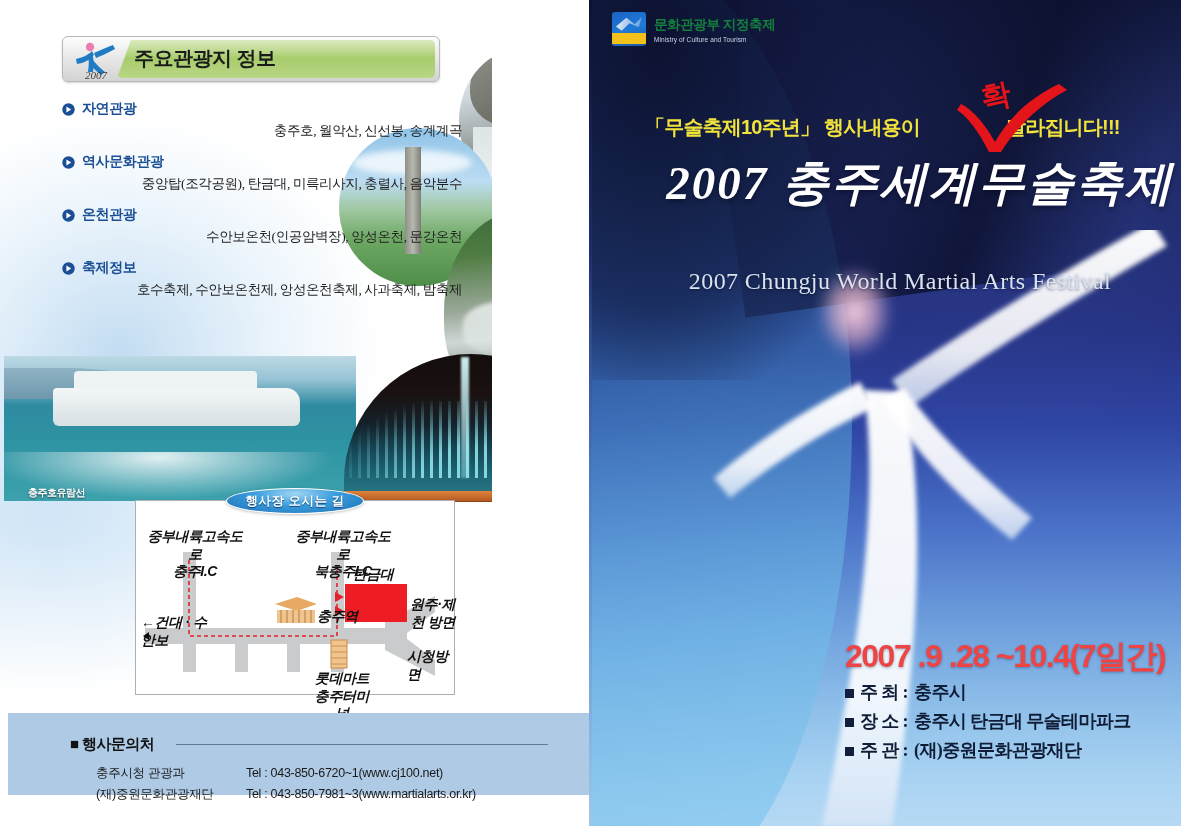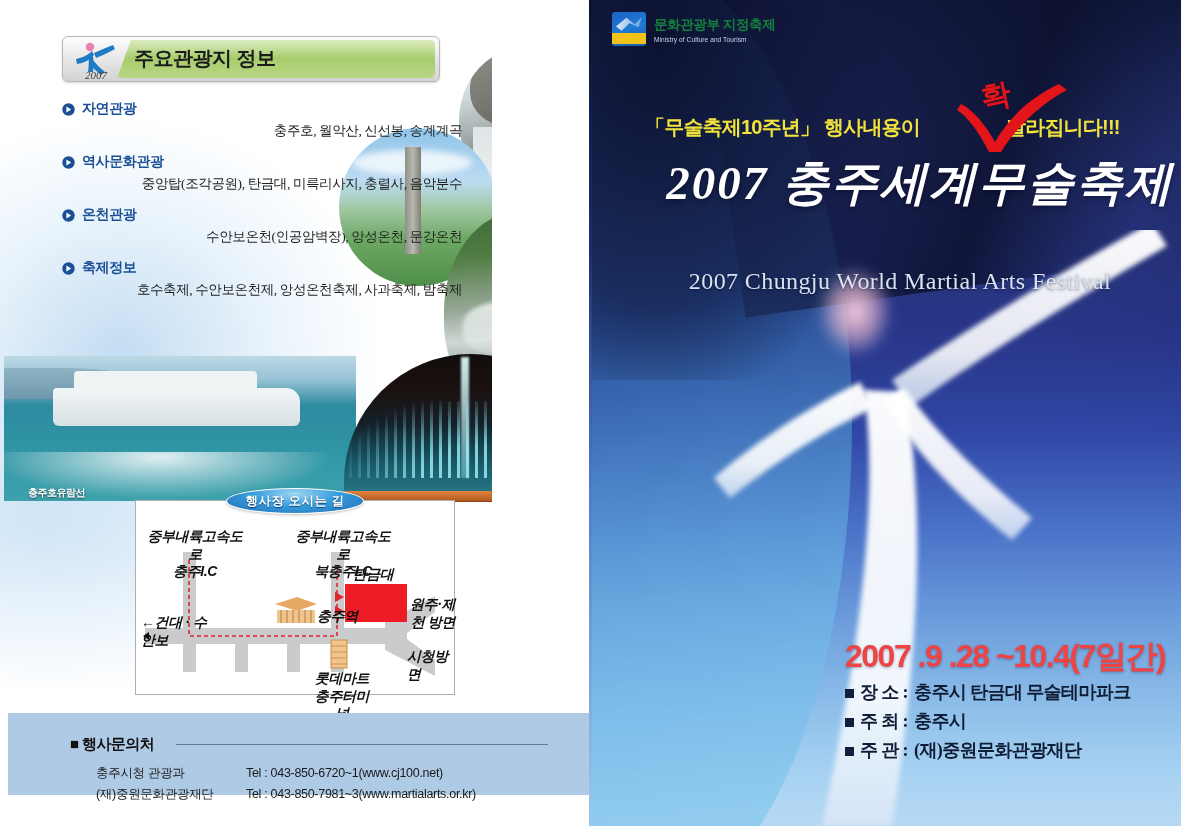--- a/index.html
+++ b/index.html
@@ -448,27 +448,27 @@
     <span class="chk-ko">확</span>
   </div>
 
   <div class="brand-ko">2007 충주세계무술축제</div>
   <div class="brand-en">2007 Chungju World Martial Arts Festival</div>
 
   <div class="date-line">2007 .9 .28 ~10.4(7일간)</div>
   <div class="info-list">
     <div class="info-row">
       <span class="sq"></span>
+      <span>주 최 :</span>
+      <span>충주시</span>
+    </div>
+    <div class="info-row">
+      <span class="sq"></span>
       <span>장 소 :</span>
       <span>충주시 탄금대 무술테마파크</span>
-    </div>
-    <div class="info-row">
-      <span class="sq"></span>
-      <span>주 최 :</span>
-      <span>충주시</span>
     </div>
     <div class="info-row">
       <span class="sq"></span>
       <span>주 관 :</span>
       <span>(재)중원문화관광재단</span>
     </div>
   </div>
 
   <div class="seam"></div>
 </div>

